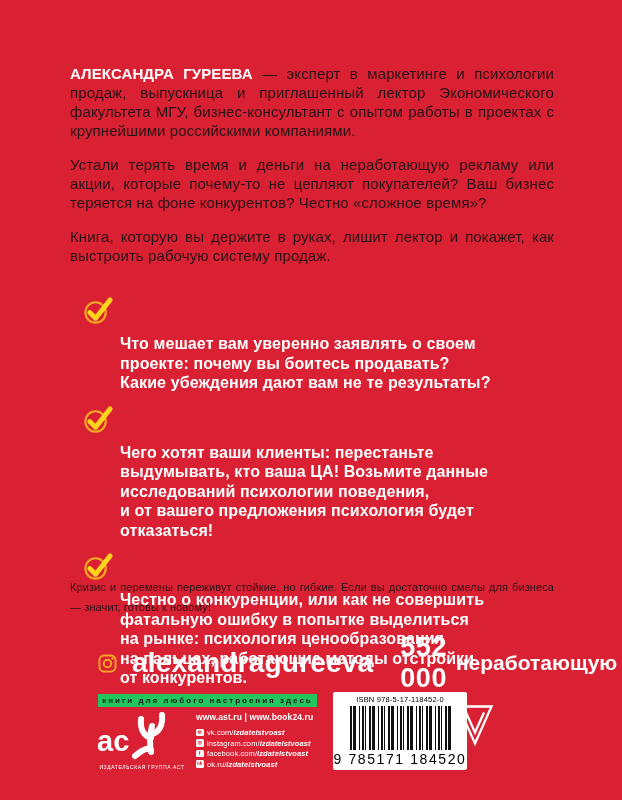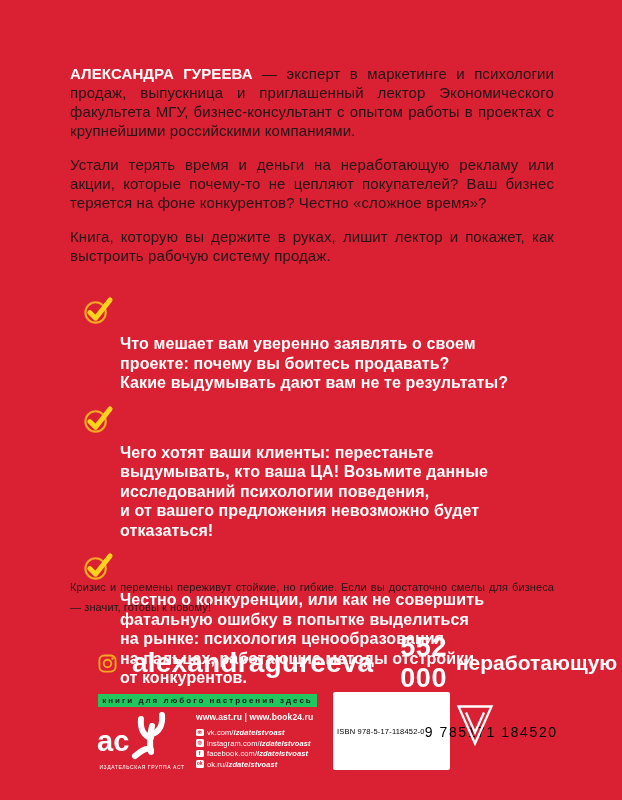--- a/index.html
+++ b/index.html
@@ -49,22 +49,22 @@
   .links-block{position:absolute;left:196px;top:712px;color:#ffffff;}
   .sites{font-size:8.5px;font-weight:bold;margin-bottom:6px;letter-spacing:.1px;}
   .slink{display:flex;align-items:center;font-size:7.5px;margin-bottom:1.5px;letter-spacing:.1px;}
   .slink b{font-weight:bold;font-style:italic;}
   .slink-icon{
     width:7.5px;height:7.5px;background:#fff;border-radius:1.5px;color:#DA2133;
     font-size:5px;line-height:7.5px;display:inline-flex;align-items:center;justify-content:center;
     margin-right:3.5px;font-weight:bold;flex:0 0 auto;overflow:hidden;
   }
   .isbn-box{
-    position:absolute;left:333px;top:692px;width:117px;height:78px;background:#ffffff;
-    border-radius:2px;display:flex;align-items:center;
+    position:absolute;left:333px;top:692px;width:134px;height:78px;background:#ffffff;
+    border-radius:2px;display:flex;flex-direction:column;align-items:center;
     box-sizing:border-box;padding:3px 4px 2px;color:#000;
   }
   .isbn-label{font-size:7.5px;letter-spacing:.2px;white-space:nowrap;}
   .bars{
     width:101px;height:44px;margin-top:2px;
     background:repeating-linear-gradient(90deg,
       #101010 0 2px,#fff 2px 3px,#101010 3px 6px,#fff 6px 9px,
       #101010 9px 10px,#fff 10px 12px,#101010 12px 14px,#fff 14px 15px,
       #101010 15px 16px,#fff 16px 19px);
   }
@@ -84,31 +84,31 @@
 </div>
 
 <div class="bullets">
   <div class="bullet">
     <svg class="check" viewBox="0 0 32 32">
       <circle cx="13" cy="17" r="10.5" fill="none" stroke="#F7A823" stroke-width="2.2"></circle>
       <path d="M7 17 L13 23 L28 4" fill="none" stroke="#FFD21E" stroke-width="5" stroke-linecap="round" stroke-linejoin="round"></path>
     </svg>
     <span>Что мешает вам уверенно заявлять о своем
 проекте: почему вы боитесь продавать?
-Какие выдумывать дают вам не те результаты?</span>
+Какие убеждения дают вам не те результаты?</span>
   </div>
   <div class="bullet">
     <svg class="check" viewBox="0 0 32 32">
       <circle cx="13" cy="17" r="10.5" fill="none" stroke="#F7A823" stroke-width="2.2"></circle>
       <path d="M7 17 L13 23 L28 4" fill="none" stroke="#FFD21E" stroke-width="5" stroke-linecap="round" stroke-linejoin="round"></path>
     </svg>
     <span>Чего хотят ваши клиенты: перестаньте
 выдумывать, кто ваша ЦА! Возьмите данные
 исследований психологии поведения,
-и от вашего предложения невозможно будет
+и от вашего предложения психология будет
 отказаться!</span>
   </div>
   <div class="bullet">
     <svg class="check" viewBox="0 0 32 32">
       <circle cx="13" cy="17" r="10.5" fill="none" stroke="#F7A823" stroke-width="2.2"></circle>
       <path d="M7 17 L13 23 L28 4" fill="none" stroke="#FFD21E" stroke-width="5" stroke-linecap="round" stroke-linejoin="round"></path>
     </svg>
     <span>Честно о конкуренции, или как не совершить
 фатальную ошибку в попытке выделиться
 на рынке: психология ценообразования

